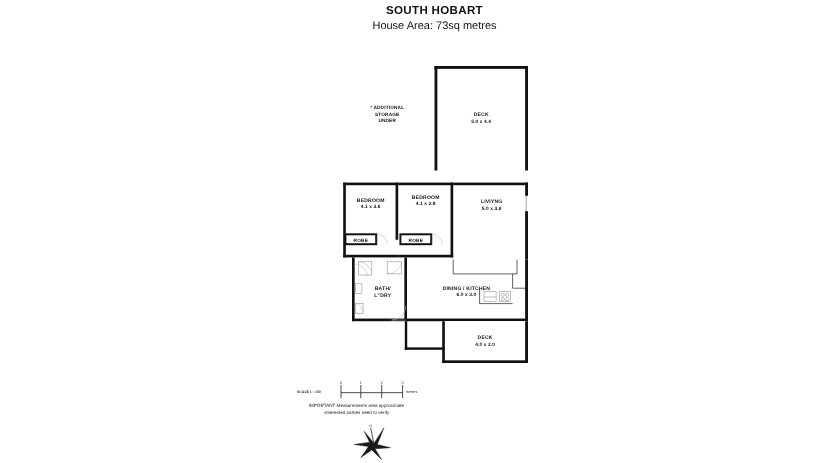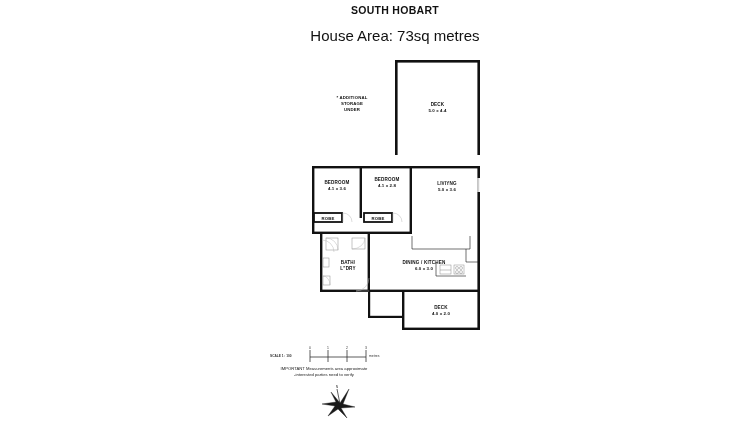--- a/index.html
+++ b/index.html
@@ -39,23 +39,22 @@
     white-space: nowrap;
   }
   .hdr-line2 {
     font-size: 10.5px;
     font-weight: bold;
     letter-spacing: 0.2px;
     line-height: 13px;
     white-space: nowrap;
   }
   .hdr-area {
-    font-size: 15px;
+    font-size: 10px;
     line-height: 13px;
-    margin-top: 12px;
     white-space: nowrap;
   }
 
   
   .plan-wrap {
     position: absolute;
     left: 0;
     top: 0;
     width: 750px;
     height: 421px;

